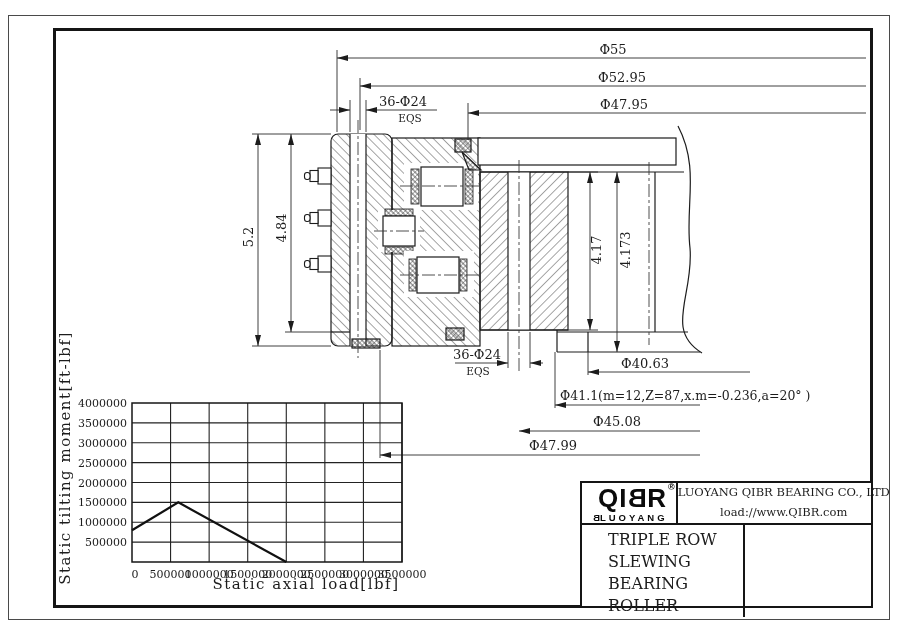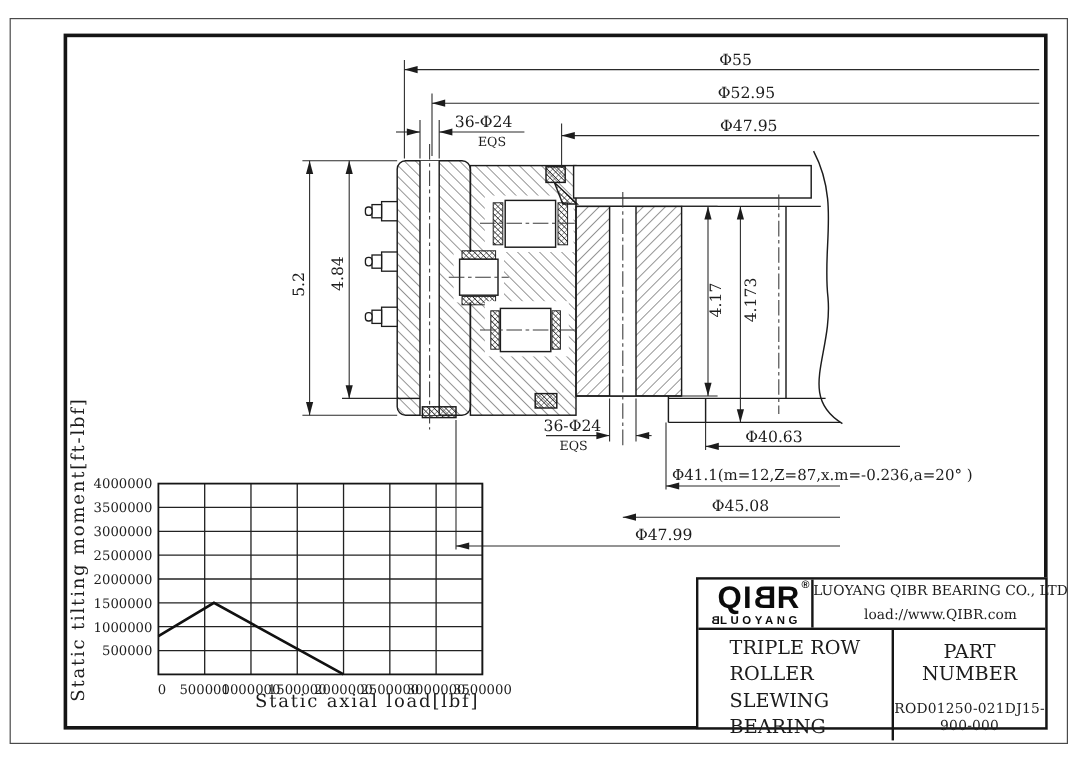--- a/index.html
+++ b/index.html
@@ -263,22 +263,18 @@
         </div>
       </div>
       <div class="tb-company-cell">
         <div>LUOYANG QIBR BEARING CO., LTD</div>
         <div>load://www.QIBR.com</div>
       </div>
     </div>
     <div class="tb-row2">
       <div class="tb-product-cell">
         <div>TRIPLE ROW</div>
+        <div>SLEWING BEARING</div>
         <div>ROLLER</div>
-        <div>SLEWING BEARING</div>
-      </div>
-      <div class="tb-part-cell">
-        <div class="tb-part-label">PART NUMBER</div>
-        <div class="tb-part-number">ROD01250-021DJ15-900-000</div>
       </div>
     </div>
   </div>
 </div>
 
 </body></html>

